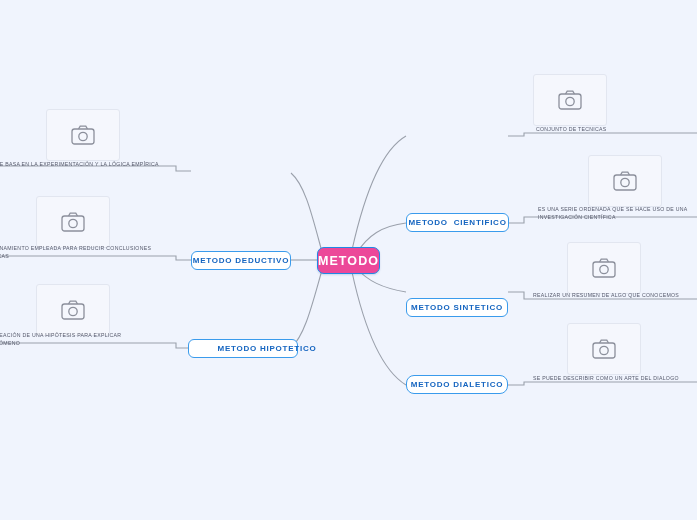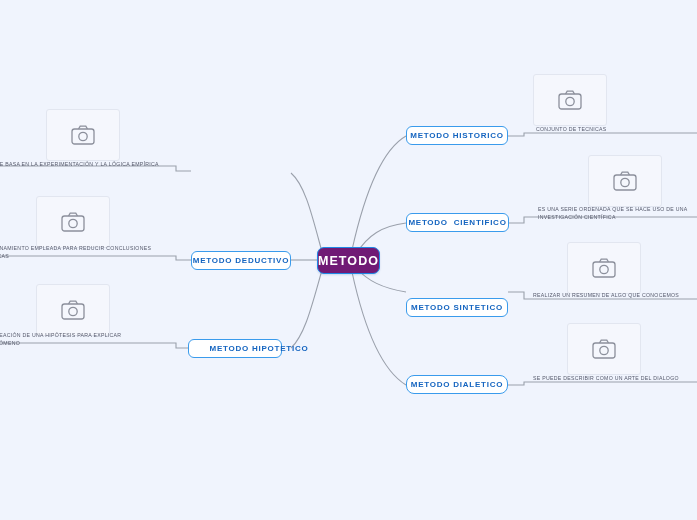--- a/index.html
+++ b/index.html
@@ -24,21 +24,21 @@
     top: 0;
     width: 697px;
     height: 520px;
     pointer-events: none;
   }
 
   
   .central-node {
     position: absolute;
     box-sizing: border-box;
-    background: #701a75;
+    background: #ec4899;
     border: 1px solid #1e88e5;
     border-radius: 7px;
     color: #ffffff;
     font-size: 12.5px;
     font-weight: bold;
     letter-spacing: 1.1px;
     display: flex;
     align-items: center;
     justify-content: center;
     box-shadow: 0 1px 2px rgba(30,80,160,0.18);
@@ -149,23 +149,22 @@
     <span>
       <svg width="24" height="20" viewBox="0 0 24 20" fill="none" stroke="#8c909c" stroke-width="1.3">
         <rect x="1" y="4" width="22" height="15" rx="2.5"></rect>
         <path d="M7.5 4 L9.2 1.2 L14.8 1.2 L16.5 4"></path>
         <circle cx="12" cy="11.5" r="4.2"></circle>
       </svg>
     </span>
   </div>
   <div class="caption clipped" style="left:-22px; top:332px; width:180px;">UNA CREACIÓN DE UNA HIPÓTESIS PARA EXPLICAR
 UN FENÓMENO</div>
-  <div class="branch-label" style="left:188px; top:339px; width:94px; height:19px;padding-left:48px;">METODO HIPOTETICO</div>
-
-  <div class="branch-label" style="left:406px; top:126px; width:102px; height:19px;">METODO HISTORICO</div>
+  <div class="branch-label" style="left:188px; top:339px; width:110px; height:19px;padding-left:48px;">METODO HIPOTETICO</div>
+
   <div class="media-card" style="left:533px; top:74px; width:74px; height:52px;">
     <span>
       <svg width="24" height="20" viewBox="0 0 24 20" fill="none" stroke="#8c909c" stroke-width="1.3">
         <rect x="1" y="4" width="22" height="15" rx="2.5"></rect>
         <path d="M7.5 4 L9.2 1.2 L14.8 1.2 L16.5 4"></path>
         <circle cx="12" cy="11.5" r="4.2"></circle>
       </svg>
     </span>
   </div>
   <div class="caption" style="left:536px; top:126px; width:160px;">CONJUNTO DE TECNICAS</div>

